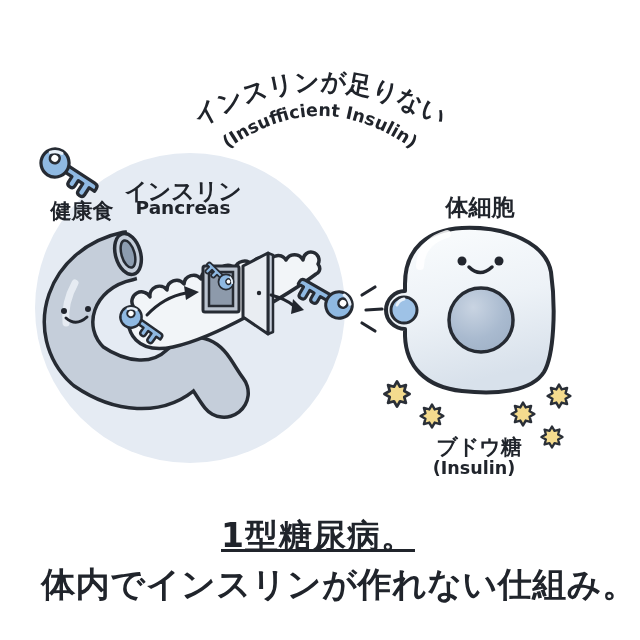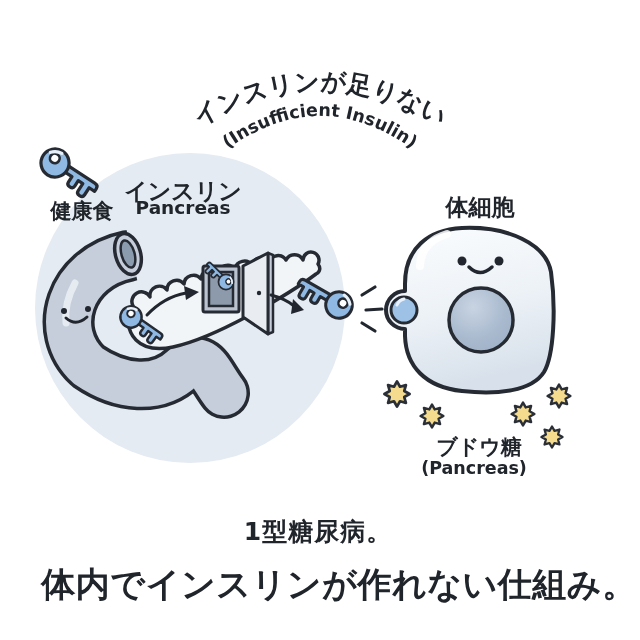--- a/index.html
+++ b/index.html
@@ -12,21 +12,21 @@
     position:absolute;transform:translateX(-50%);white-space:nowrap;
     font-weight:700;line-height:1;text-align:center;color:#20242B;
   }
   .lbl-insulin-jp{left:183px;top:180px;font-size:23px;}
   .lbl-pancreas-en{left:183px;top:199px;font-size:18.5px;}
   .lbl-key-caption{left:82px;top:201px;font-size:21px;}
   .lbl-cell-jp{left:480px;top:172px;font-size:23px;margin-top:24px;}
   .lbl-cell-en{left:480px;top:196px;font-size:19px;}
   .lbl-glucose-jp{left:479px;top:437px;font-size:21px;}
   .lbl-glucose-en{left:474px;top:460px;font-size:17.5px;}
-  .caption1{left:318px;top:519px;font-size:25px;letter-spacing:1px;}
+  .caption1{left:318px;top:519px;font-size:33px;letter-spacing:1px;text-decoration:underline;}
   .caption2{left:323px;top:567px;font-size:34px;letter-spacing:0.5px;margin-left:16px;}
 </style>
 </head>
 <body>
 
 <div class="canvas">
 
   <svg width="640" height="640" viewBox="0 0 640 640">
     <defs>
       <path id="arc1" d="M 193,130 Q 320,50 447,130" fill="none"></path>
@@ -141,17 +141,17 @@
     </g>
 
     <use href="#keyshape" transform="translate(55,163) rotate(33) scale(1.08)"></use>
   </svg>
 
   <div class="lbl lbl-key-caption">健康食</div>
   <div class="lbl lbl-insulin-jp">インスリン</div>
   <div class="lbl lbl-pancreas-en">Pancreas</div>
   <div class="lbl lbl-cell-jp">体細胞</div>
   <div class="lbl lbl-glucose-jp">ブドウ糖</div>
-  <div class="lbl lbl-glucose-en">(Pancreas)</div>
+  <div class="lbl lbl-glucose-en">(Insulin)</div>
   <div class="lbl caption1">1型糖尿病。</div>
   <div class="lbl caption2">体内でインスリンが作れない仕組み。</div>
 
 </div>
 
 </body></html>

